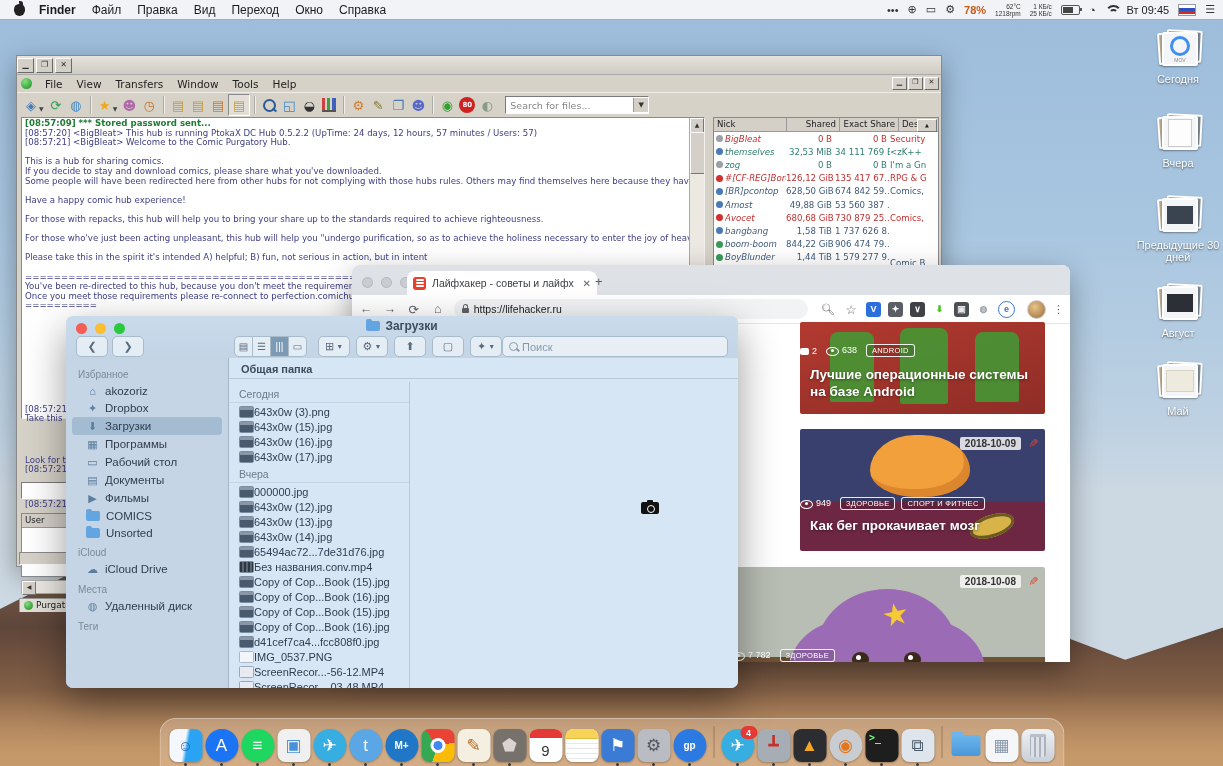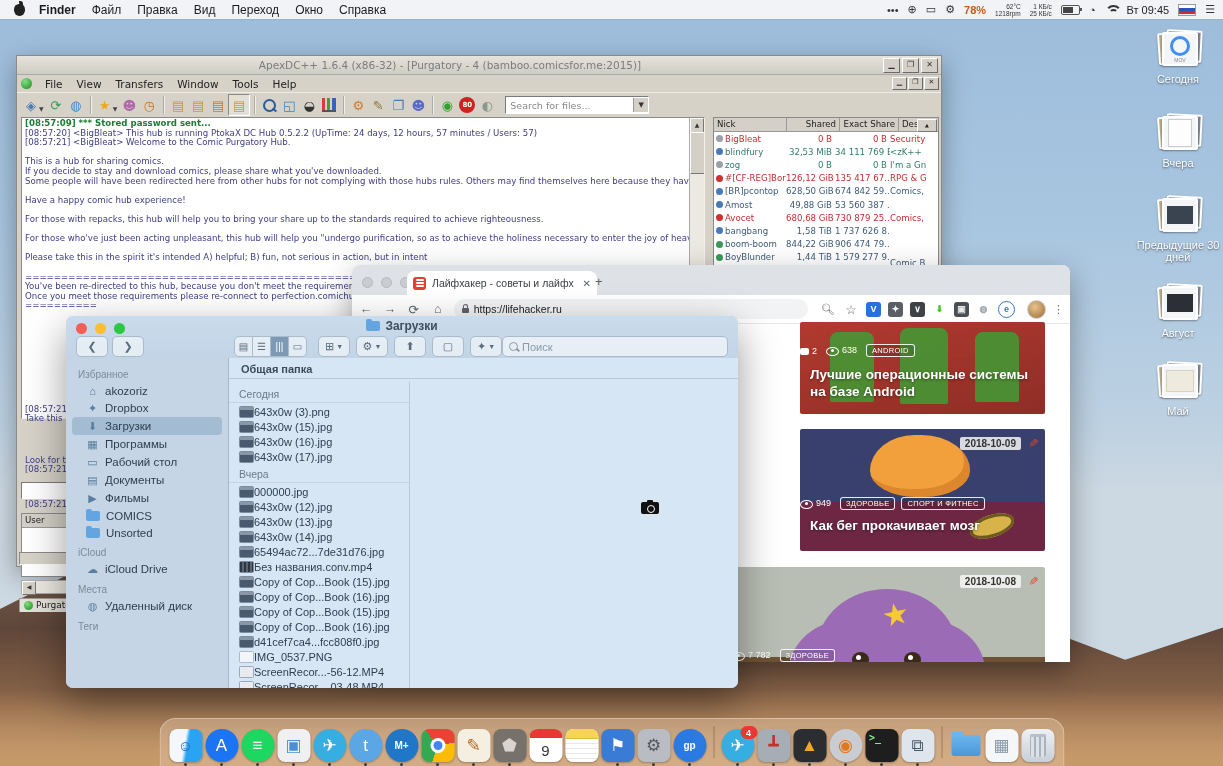--- a/index.html
+++ b/index.html
@@ -90,21 +90,21 @@
 .ul-hdr{display:flex;height:13px;background:#d4d0c8;border-bottom:1px solid #999;color:#222;}
 .ul-hdr span{border-right:1px solid #999;padding:0 3px;line-height:13px;overflow:hidden;white-space:nowrap;}
 .ul-hdr span:nth-child(1){width:66px;}
 .ul-hdr span:nth-child(2){width:46px;text-align:right;}
 .ul-hdr span:nth-child(3){width:52px;text-align:right;}
 .ul-hdr span:nth-child(4){flex:1;border-right:none;}
 .ul-hdr .uarr{position:absolute;right:1px;top:1px;width:12px;height:11px;background:#d4d0c8;border:1px solid;border-color:#fff #777 #777 #fff;font-size:5px;text-align:center;line-height:10px;}
 .ul-row{display:flex;height:13.2px;align-items:center;white-space:nowrap;}
 .ul-row .dot{width:7px;height:7px;border-radius:50%;margin:0 2px 0 2px;flex:none;}
 .ul-row span{overflow:hidden;}
-.ul-row .c1{width:61px;}
+.ul-row .c1{width:61px;font-style:italic;}
 .ul-row .c2{width:46px;text-align:right;padding-right:3px;}
 .ul-row .c3{width:52px;text-align:right;padding-right:3px;}
 .ul-row .c4{flex:1;}
 
 .chrome{position:absolute;left:352px;top:265px;width:718px;height:397px;background:#fff;border-radius:8px 8px 0 0;box-shadow:0 10px 30px rgba(0,0,0,.35);z-index:8;overflow:hidden;}
 .cr-tabs{height:30px;background:#dee1e6;position:relative;}
 .cr-lights{position:absolute;left:10px;top:12px;display:flex;gap:8px;}
 .cr-lights i{width:9px;height:9px;border-radius:50%;background:#c9ccd1;border:0.5px solid #b5b8bd;}
 .cr-tab{position:absolute;left:55px;top:6px;width:178px;height:24px;background:#fff;border-radius:8px 8px 0 0;display:flex;align-items:center;padding:0 6px;gap:6px;}
 .lh-fav{width:13px;height:13px;background:#e8402a;border-radius:3px;flex:none;display:flex;flex-direction:column;justify-content:center;gap:1.5px;padding:0 2.5px;box-sizing:border-box;}
@@ -306,21 +306,20 @@
           <span class="ph front">
             <span class="light-inner"></span>
           </span>
         </div>
         <div class="lbl">Май</div>
       </div>
     </div>
 
   <div class="apex">
     <div class="apex-title">
-      <span class="t">ApexDC++ 1.6.4 (x86-32) - [Purgatory - 4 (bamboo.comicsfor.me:2015)]</span>
       <span class="winbtns">
         <span class="winbtn">▁</span>
         <span class="winbtn">❐</span>
         <span class="winbtn">✕</span>
       </span>
     </div>
     <div class="apex-menu">
       <span class="orb"></span>
       <span id="apex-menus" style="display:flex;">
           <span class="mi">File</span>
@@ -445,21 +444,21 @@
         <div id="ul-rows">
             <div class="ul-row">
               <span class="dot" style="background: rgb(154, 160, 166);"></span>
               <span class="c1" style="color: rgb(192, 48, 48);">BigBleat</span>
               <span class="c2" style="color: rgb(192, 48, 48);">0 B</span>
               <span class="c3" style="color: rgb(192, 48, 48);">0 B</span>
               <span class="c4" style="color: rgb(192, 48, 48);">Security</span>
             </div>
             <div class="ul-row">
               <span class="dot" style="background: rgb(74, 122, 181);"></span>
-              <span class="c1" style="color: rgb(47, 125, 109);">blindfury</span>
+              <span class="c1" style="color: rgb(47, 125, 109);">themselves</span>
               <span class="c2" style="color: rgb(47, 125, 109);">32,53 MiB</span>
               <span class="c3" style="color: rgb(47, 125, 109);">34 111 769 B</span>
               <span class="c4" style="color: rgb(47, 125, 109);">&lt;zK++ </span>
             </div>
             <div class="ul-row">
               <span class="dot" style="background: rgb(154, 160, 166);"></span>
               <span class="c1" style="color: rgb(47, 125, 109);">zog</span>
               <span class="c2" style="color: rgb(47, 125, 109);">0 B</span>
               <span class="c3" style="color: rgb(47, 125, 109);">0 B</span>
               <span class="c4" style="color: rgb(47, 125, 109);">I'm a Gn</span>

